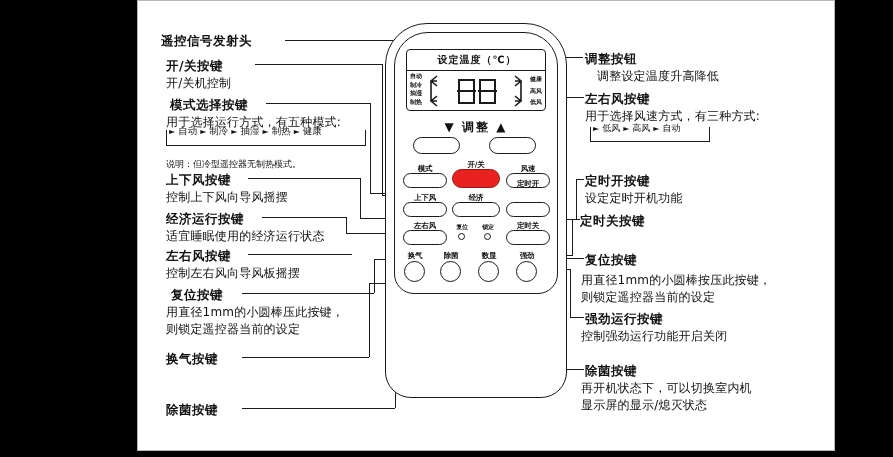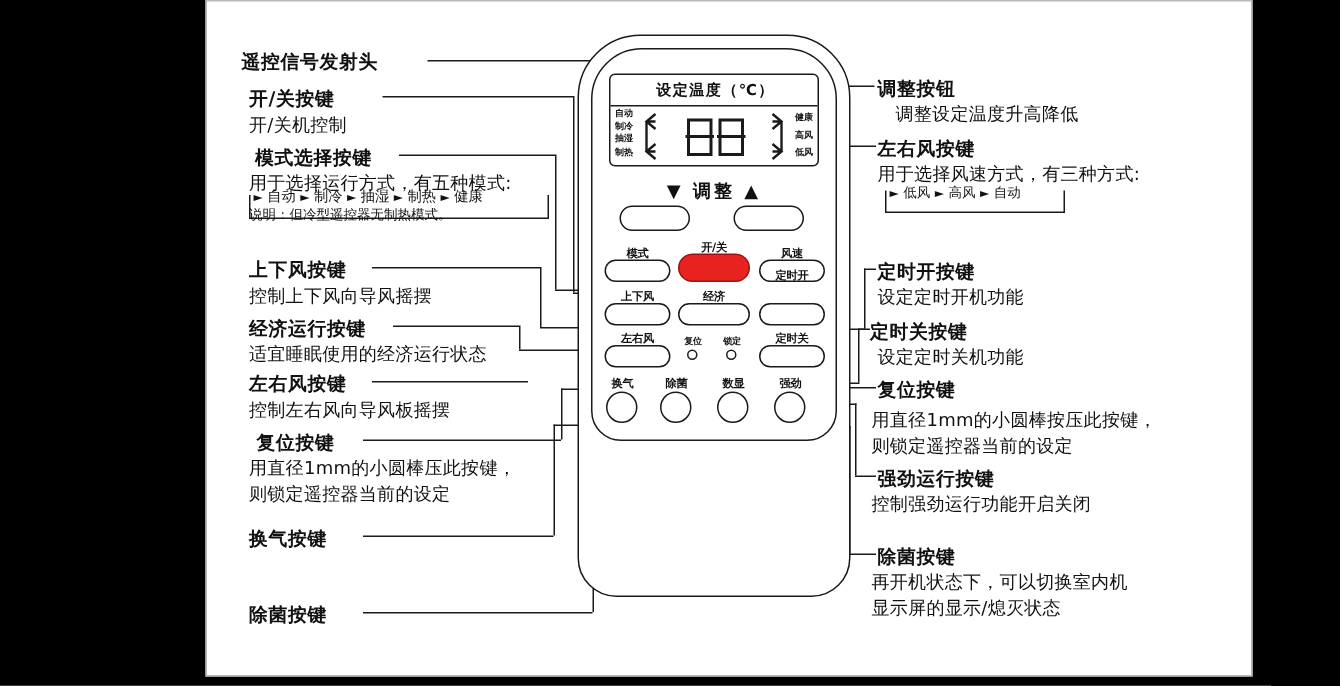--- a/index.html
+++ b/index.html
@@ -92,21 +92,21 @@
       <span class="arw">►</span>
       <span>制冷</span>
       <span class="arw">►</span>
       <span>抽湿</span>
       <span class="arw">►</span>
       <span>制热</span>
       <span class="arw">►</span>
       <span>健康</span>
     </div>
 
-    <div class="lbl sm" style="left:28px;top:136px;font-family:Liberation Mono, monospace;">说明：但冷型遥控器无制热模式。</div>
+    <div class="lbl sm" style="left:28px;top:157px;font-family:Liberation Mono, monospace;">说明：但冷型遥控器无制热模式。</div>
 
     <div class="lbl hd" style="left:28px;top:171px;">上下风按键</div>
     <div class="lbl ds" style="left:28px;top:188px;">控制上下风向导风摇摆</div>
     <div class="ln lnh" style="left:110px;top:177px;width:112px;"></div>
     <div class="ln lnv" style="left:222px;top:177px;height:40px;"></div>
     <div class="ln lnh" style="left:222px;top:217px;width:30px;"></div>
 
     <div class="lbl hd" style="left:28px;top:210px;">经济运行按键</div>
     <div class="lbl ds" style="left:28px;top:227px;">适宜睡眠使用的经济运行状态</div>
     <div class="ln lnh" style="left:124px;top:216px;width:84px;"></div>
@@ -157,21 +157,20 @@
       <span class="sm">自动</span>
     </div>
 
     <div class="lbl hd" style="left:447px;top:172px;">定时开按键</div>
     <div class="lbl ds" style="left:447px;top:189px;">设定定时开机功能</div>
     <div class="ln lnh" style="left:438px;top:178px;width:8px;"></div>
     <div class="ln lnv" style="left:438px;top:178px;height:40px;"></div>
     <div class="ln lnh" style="left:414px;top:218px;width:25px;"></div>
 
     <div class="lbl hd" style="left:442px;top:212px;">定时关按键</div>
-    <div class="lbl ds" style="left:447px;top:229px;">设定定时关机功能</div>
     <div class="ln lnh" style="left:434px;top:218px;width:8px;"></div>
     <div class="ln lnv" style="left:434px;top:218px;height:36px;"></div>
     <div class="ln lnh" style="left:414px;top:254px;width:21px;"></div>
 
     <div class="lbl hd" style="left:447px;top:251px;">复位按键</div>
     <div class="lbl ds" style="left:443px;top:271px;">用直径1mm的小圆棒按压此按键，</div>
     <div class="lbl ds" style="left:443px;top:288px;">则锁定遥控器当前的设定</div>
     <div class="ln lnh" style="left:424px;top:257px;width:22px;"></div>
     <div class="ln lnv" style="left:424px;top:257px;height:9px;"></div>
     <div class="ln lnh" style="left:405px;top:266px;width:20px;"></div>

